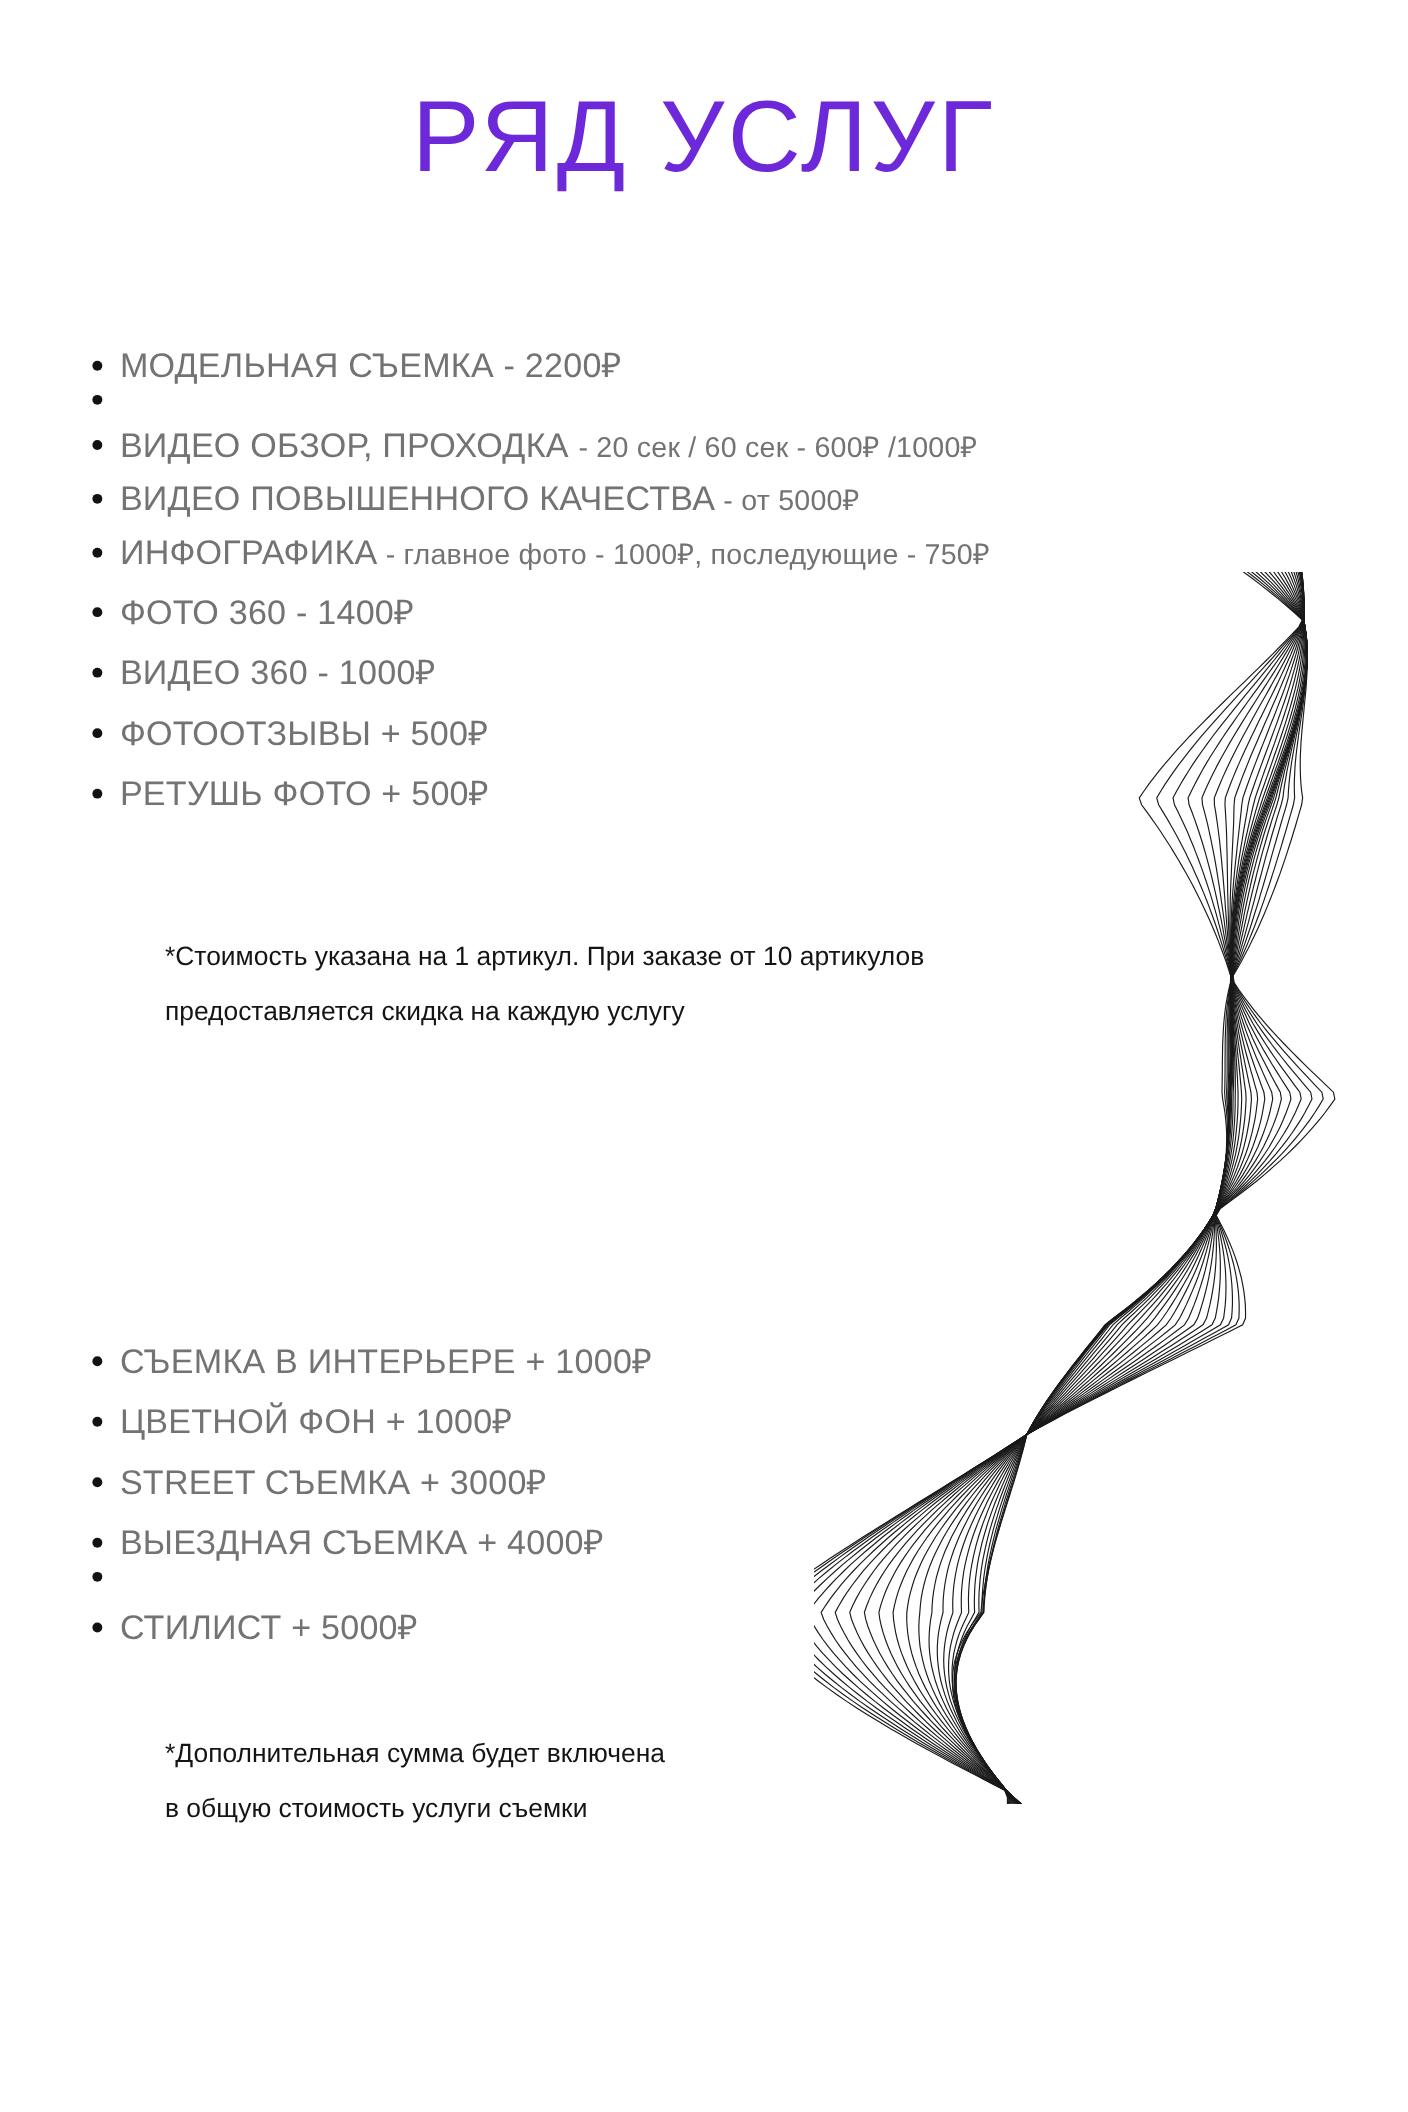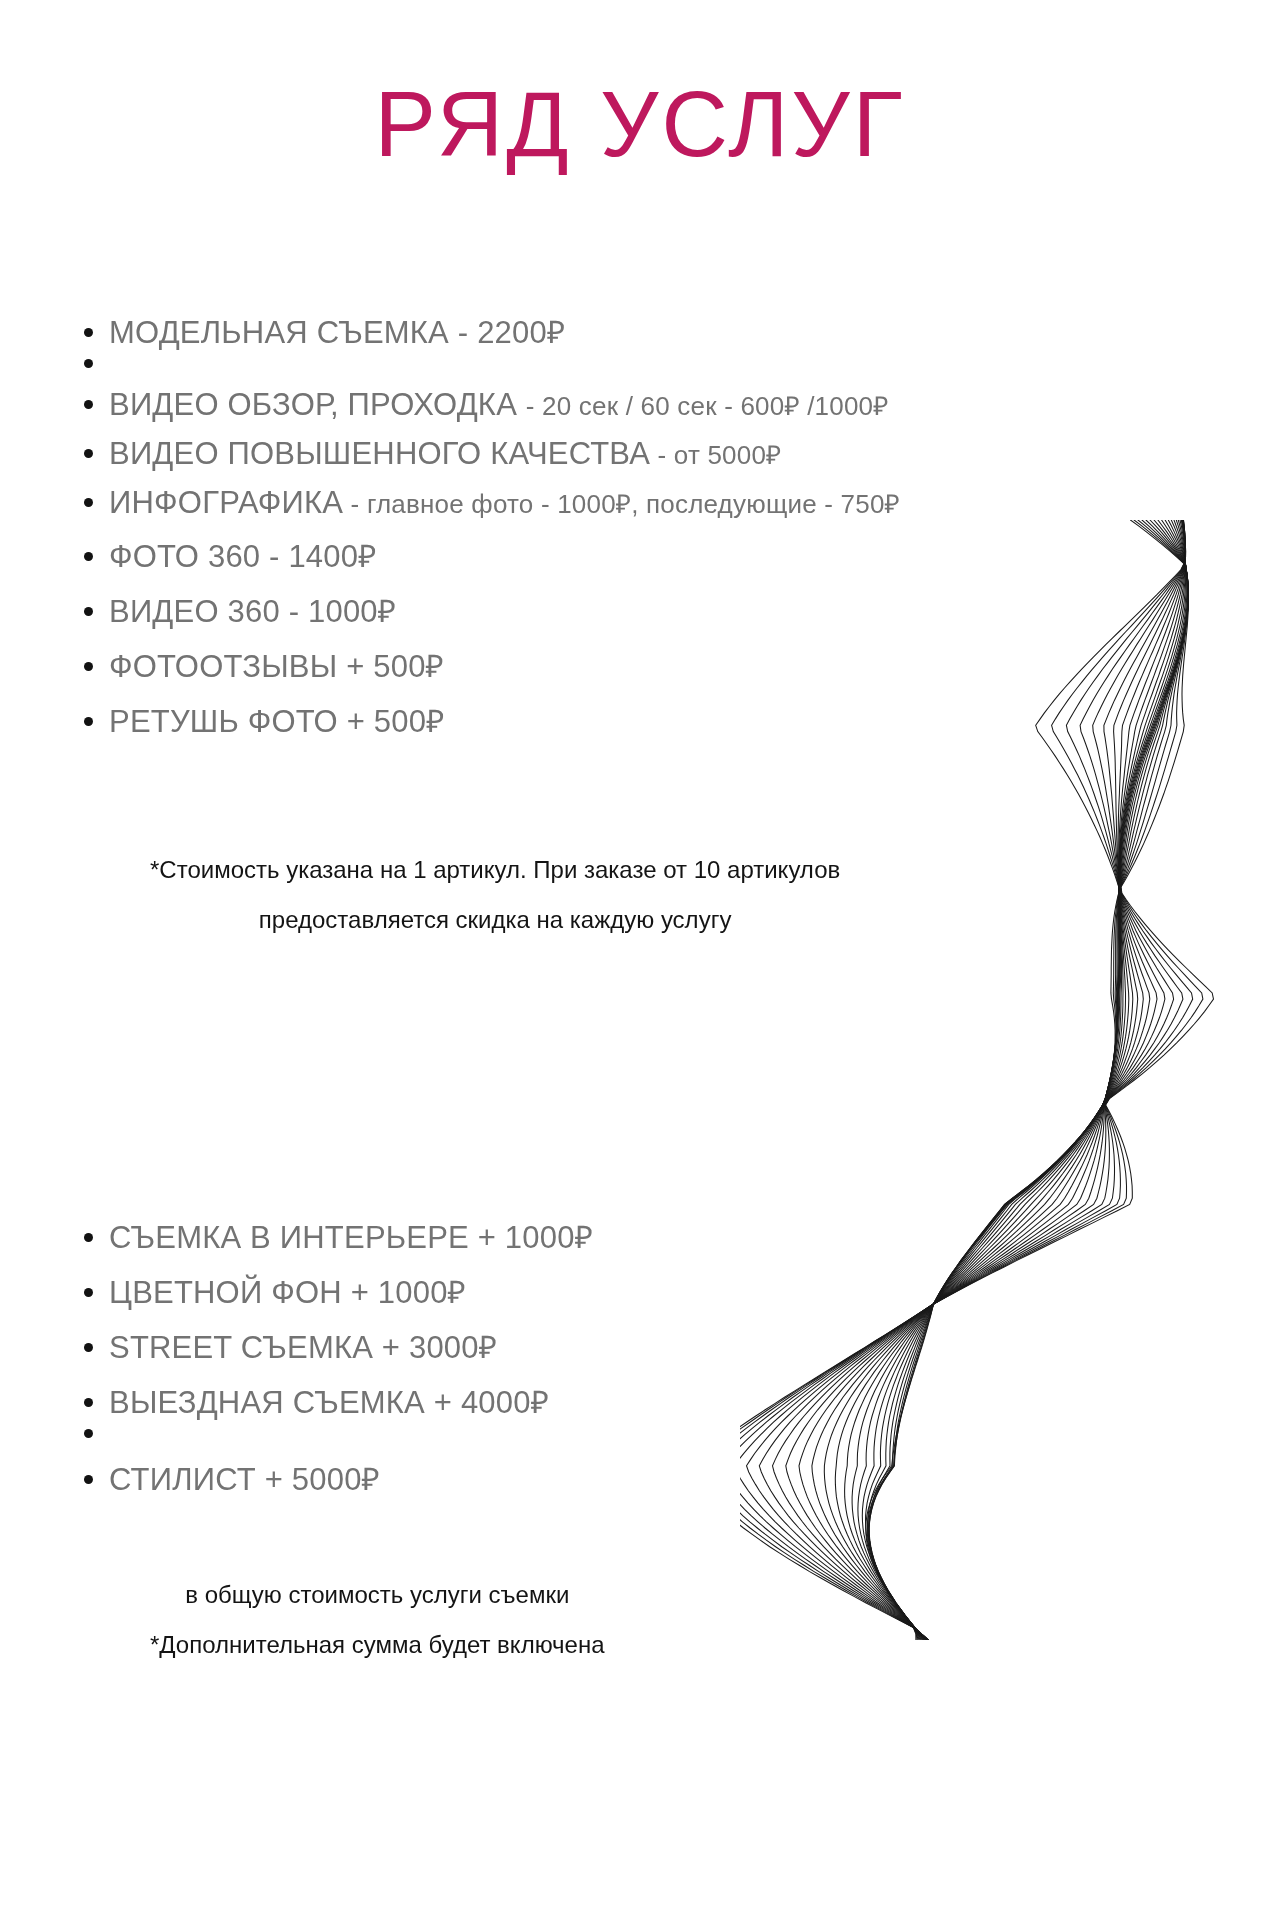--- a/index.html
+++ b/index.html
@@ -34,21 +34,21 @@
   
   .title {
     position: absolute;
     top: 76px;
     left: 0;
     width: 1280px;
     text-align: center;
     font-size: 92px;
     letter-spacing: 3px;
     font-weight: 400;
-    color: #be185d;
+    color: #6d28d9;
     line-height: 1.05;
     z-index: 2;
   }
 
   
   .list {
     position: absolute;
     left: 84px;
     z-index: 2;
     width: 1150px;
@@ -83,21 +83,20 @@
 
   
   .footnote {
     position: absolute;
     left: 150px;
     z-index: 2;
     font-size: 24px;
     line-height: 2.1;
     color: #141414;
     white-space: nowrap;
-    text-align: center;
   }
   #footnote-primary { top: 845px; }
   #footnote-secondary { top: 1570px; }
   .footnote div { margin: 0; }
 </style>
 </head>
 <body>
 
 <div id="page">
 
@@ -216,17 +215,17 @@
     </div>
 
     <div class="bullet-row">
       <span class="dot"></span>
       <span class="label">СТИЛИСТ + 5000₽</span>
     </div>
 
   </div>
 
   <div class="footnote" id="footnote-secondary">
+    <div>*Дополнительная сумма будет включена</div>
     <div>в общую стоимость услуги съемки</div>
-    <div>*Дополнительная сумма будет включена</div>
   </div>
 
 </div>
 
 </body></html>

